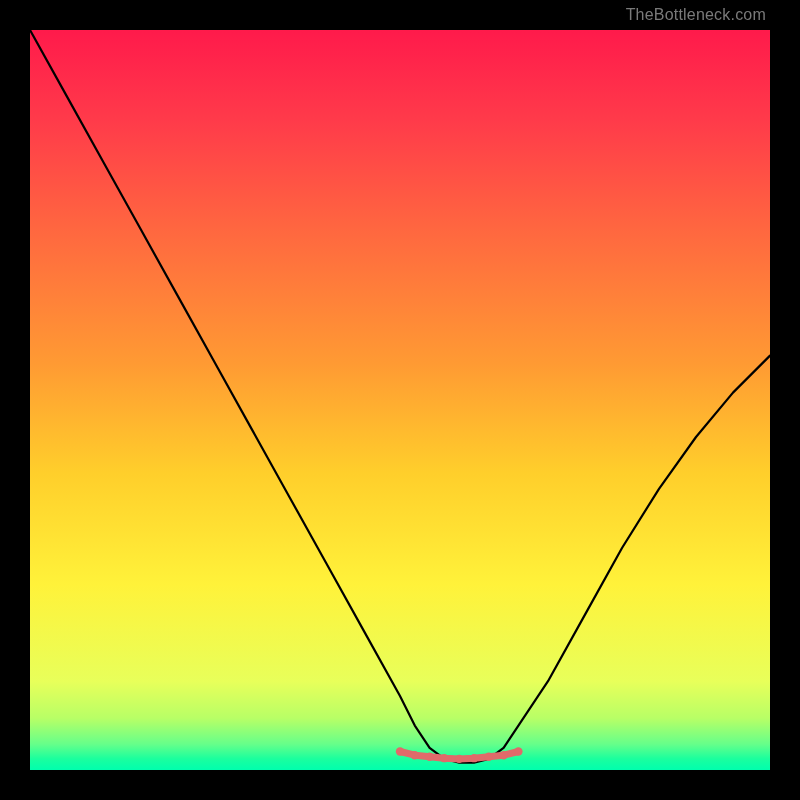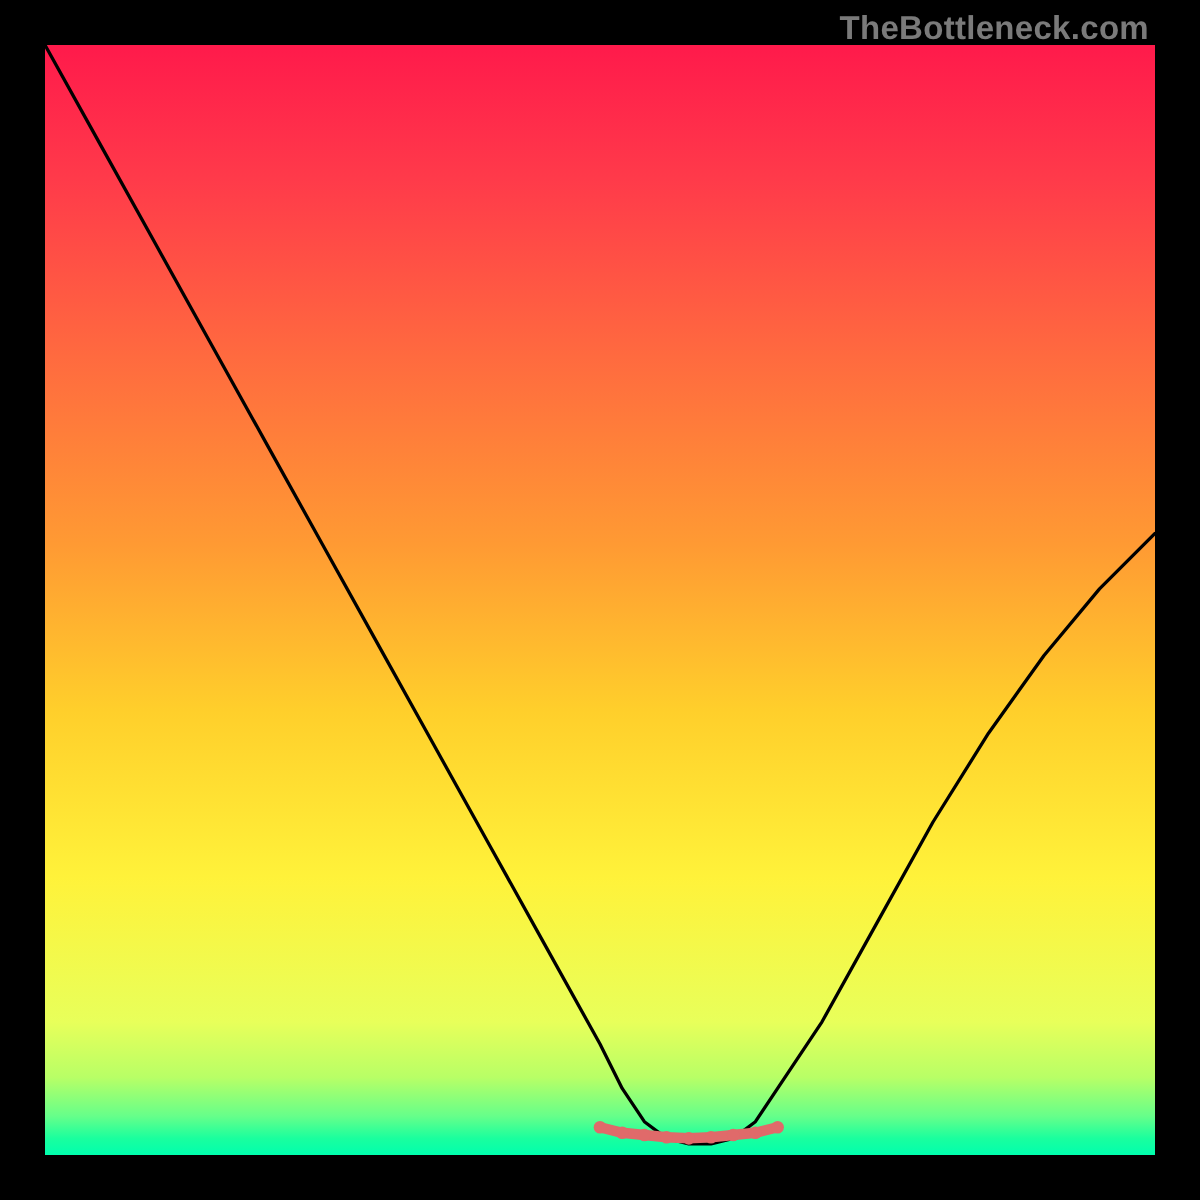--- a/index.html
+++ b/index.html
@@ -24,22 +24,22 @@
     top: 0;
     width: 100%;
     height: 100%;
     
   }
   .watermark {
     position: absolute;
     top: 6px;
     right: 34px;
     font-family: Arial, Helvetica, sans-serif;
-    font-size: 22px;
-    font-weight: 700;
+    font-size: 16px;
+    font-weight: 400;
     color: #7a7a7a;
     letter-spacing: 0.2px;
     user-select: none;
   }
   svg.curve-layer {
     position: absolute;
     left: 0;
     top: 0;
     width: 100%;
     height: 100%;

